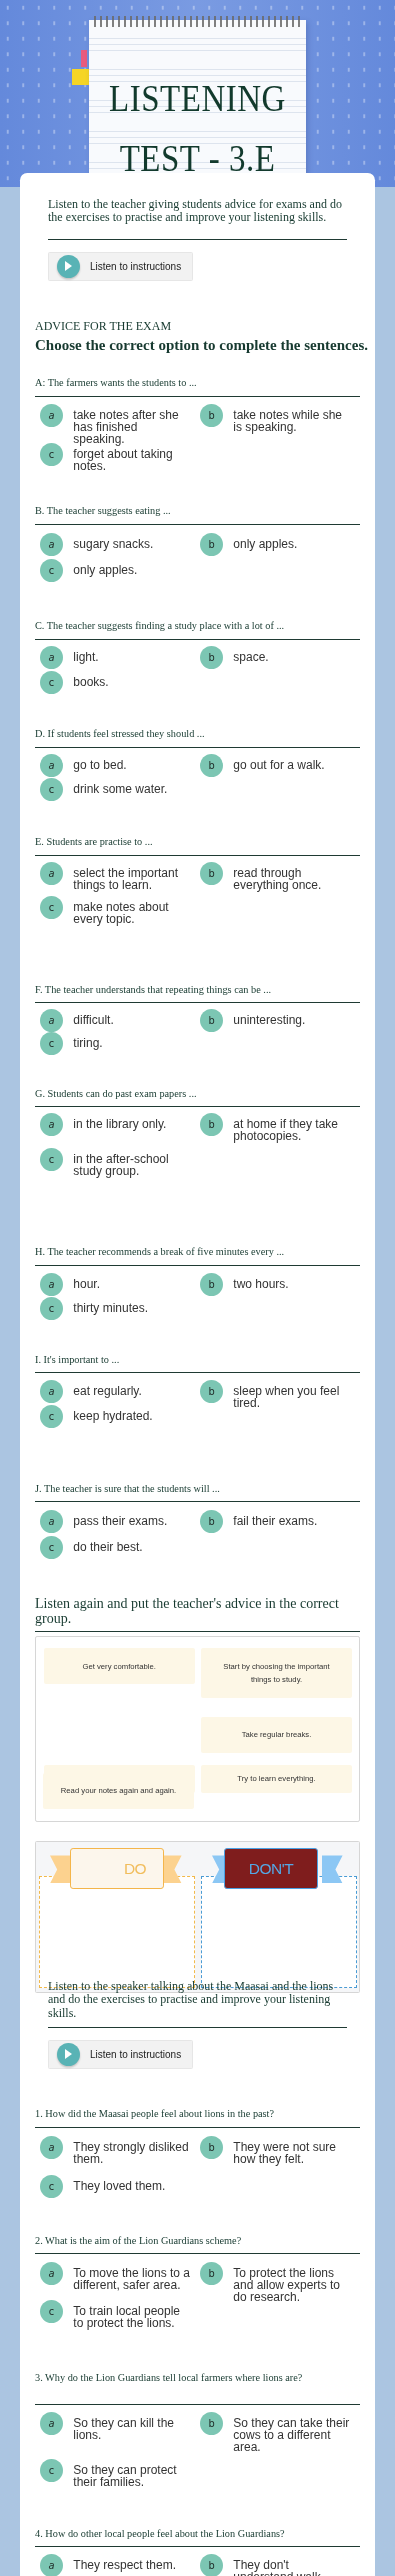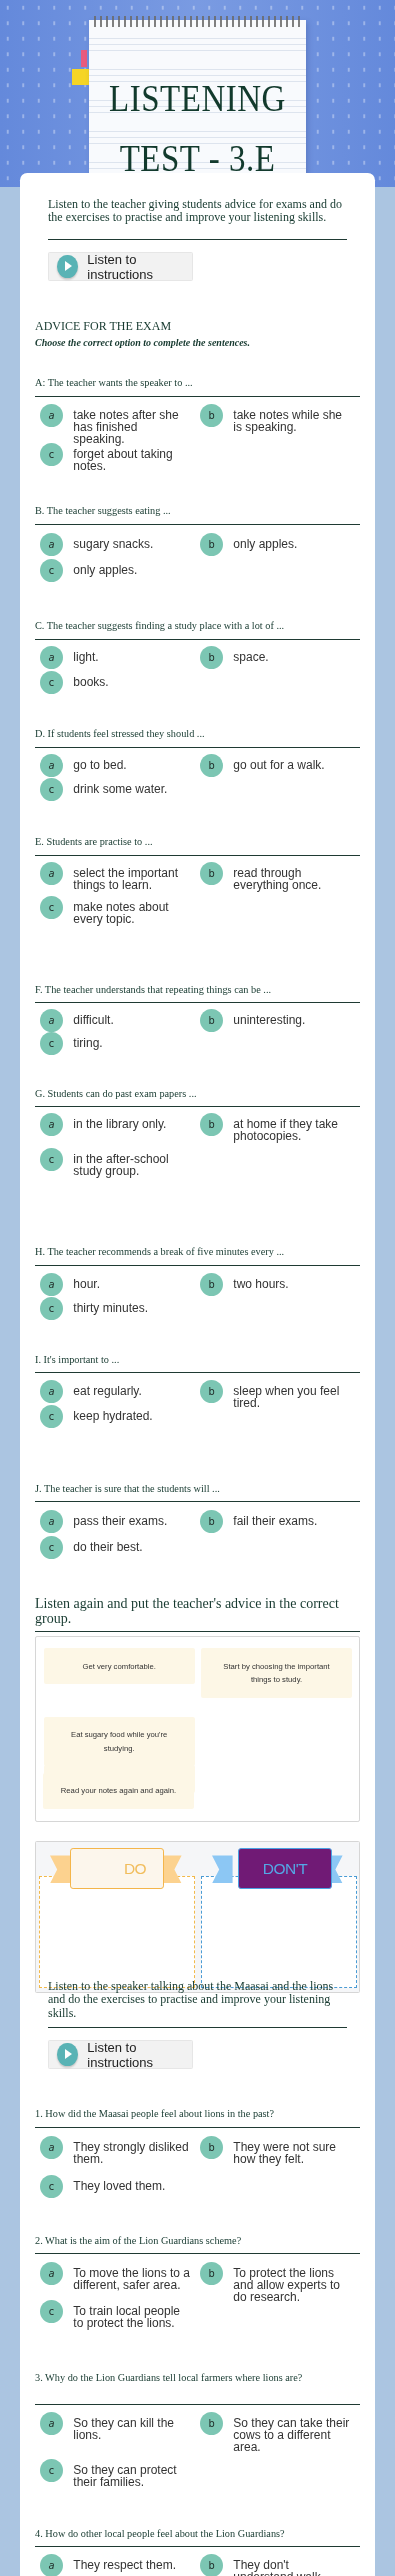--- a/index.html
+++ b/index.html
@@ -58,23 +58,23 @@
   .play {
     width: 23px; height: 23px; border-radius: 50%;
     background: #59b3b5; margin-left: 8.2px;
     box-shadow: 0 1.5px 2.1px rgba(0,0,0,0.2);
     position: relative;
   }
   .play::after {
     content: ""; position: absolute; left: 8.2px; top: 6.2px;
     border-left: 7.7px solid #fff; border-top: 5.2px solid transparent; border-bottom: 5.2px solid transparent;
   }
-  .listen-label { margin-left: 9.8px; font-size: 13px; color: #222; }
+  .listen-label { margin-left: 9.8px; font-size: 10px; color: #222; }
   .section-h { font-size: 12px; }
-  .section-sub { font-size: 10px; font-weight: bold; font-style: italic; }
+  .section-sub { font-size: 15px; font-weight: bold; }
   .q-title { font-size: 10.3px; line-height: 14px; width: 327px; }
   .opt {
     position: absolute; display: flex; align-items: flex-start; cursor: pointer;
   }
   .bubble {
     flex: none; width: 23px; height: 23px; border-radius: 50%;
     background: #7cc6b3; color: #1e2a26;
     display: flex; align-items: center; justify-content: center;
     font-size: 9.8px; font-family: "DejaVu Sans", sans-serif;
   }
@@ -103,21 +103,21 @@
   }
   .drop.do { left: 3.1px; border: 1px dashed #f2b94a; }
   .drop.dont { left: 165px; border: 1px dashed #4a9bd4; }
   .ribbon-tail { position: absolute; top: 13.4px; width: 20.6px; height: 28px; }
   .ribbon {
     position: absolute; top: 6.2px; width: 94px; height: 41px;
     border-radius: 3.1px; display: flex; align-items: center; justify-content: center;
     font-size: 15.5px; letter-spacing: -0.5px;
   }
   .ribbon.do { left: 34px; background: #fcf6ec; border: 1px solid #f4b54a; color: #f1bd5c; padding-left: 36px; }
-  .ribbon.dont { left: 202px; background: #701a75; border: 1px solid #4aa1e4; color: #54a8e6; }
+  .ribbon.dont { left: 188px; background: #7f1d1d; border: 1px solid #4aa1e4; color: #54a8e6; }
 </style>
 </head>
 <body>
 
 <div class="hero"></div>
 <div class="tab" style="left:81px;top:50px;height:16.5px;background:#e85a7e;"></div>
 <div class="tab" style="left:72px;top:69px;width:16.5px;height:15.5px;background:#f5d525;"></div>
 <div class="tab" style="left:82px;top:192px;height:16.5px;background:#f7932a;"></div>
 <div class="tab" style="left:110px;top:241px;width:8.2px;height:10.3px;background:#1fc227;"></div>
 <div class="notebook">
@@ -133,21 +133,21 @@
 <div class="abs serif intro-text" style="left:48px;top:198px;">Listen to the teacher giving students advice for exams and do the exercises to practise and improve your listening skills.</div>
 <div class="rule" style="left:48px;top:239px;width:299px;"></div>
 <div class="listen-btn" style="left:48px;top:252px;">
   <span class="play"></span>
   <span class="listen-label">Listen to instructions</span>
 </div>
 <div class="abs serif section-h" style="left:35px;top:319px;">ADVICE FOR THE EXAM</div>
 <div class="abs serif section-sub" style="left:35px;top:337px;">Choose the correct option to complete the sentences.</div>
 
 <div id="part1-questions">
-    <div class="abs serif q-title" style="left: 35px; top: 376px;">A: The teacher wants the speaker to ...</div>
+    <div class="abs serif q-title" style="left: 35px; top: 376px;">A: The farmers wants the students to ...</div>
     <div class="rule" style="left: 35px; top: 396px; width: 325px;"></div>
     <div class="opt" style="left: 40px; top: 404px;">
       <span class="bubble a">a</span>
       <span class="opt-text">take notes after she has finished speaking.</span>
     </div>
     <div class="opt" style="left: 200px; top: 404px;">
       <span class="bubble b">b</span>
       <span class="opt-text">take notes while she is speaking.</span>
     </div>
     <div class="opt" style="left: 40px; top: 443px;">
@@ -280,22 +280,23 @@
       <span class="bubble c">c</span>
       <span class="opt-text">do their best.</span>
     </div>
   </div>
 
 <div class="abs serif q-title" style="left:35px;top:1596px;font-size:14px;line-height:15px;">Listen again and put the teacher's advice in the correct group.</div>
 <div class="rule" style="left:35px;top:1631px;width:325px;"></div>
 <div class="sort-box" style="top:1636px;height:186px;">
   <div class="chip" style="left:165px;top:11.3px;">Start by choosing the important things to study.</div>
   <div class="chip" style="left:7.7px;top:11.3px;">Get very comfortable.</div>
-  <div class="chip" style="left:7.7px;top:80px;">Eat sugary food while you're studying.</div>
+  <div class="chip" style="left:165px;top:80px;">Take regular breaks.</div>
   <div class="chip" style="left:7.7px;top:128px;padding:7.2px 15.5px;">Focus on the details.</div>
+  <div class="chip" style="left:165px;top:128px;padding:7.2px 15.5px;">Try to learn everything.</div>
 </div>
 <div class="chip" style="left:43px;top:1785px;top:1773px;">Read your notes again and again.</div>
 
 <div class="drop-wrap" style="top:1841px;">
   <div class="drop do"></div>
   <div class="drop dont"></div>
   <div class="ribbon-tail" style="left:14px;background:#fcd28f;clip-path:polygon(0 0,100% 0,100% 100%,0 100%,35% 50%);"></div>
   <div class="ribbon-tail" style="left:125px;background:#fcd28f;clip-path:polygon(0 0,100% 0,65% 50%,100% 100%,0 100%);"></div>
   <div class="ribbon do">DO</div>
   <div class="ribbon-tail" style="left:176px;background:#8cc7f4;clip-path:polygon(0 0,100% 0,100% 100%,0 100%,35% 50%);"></div>

